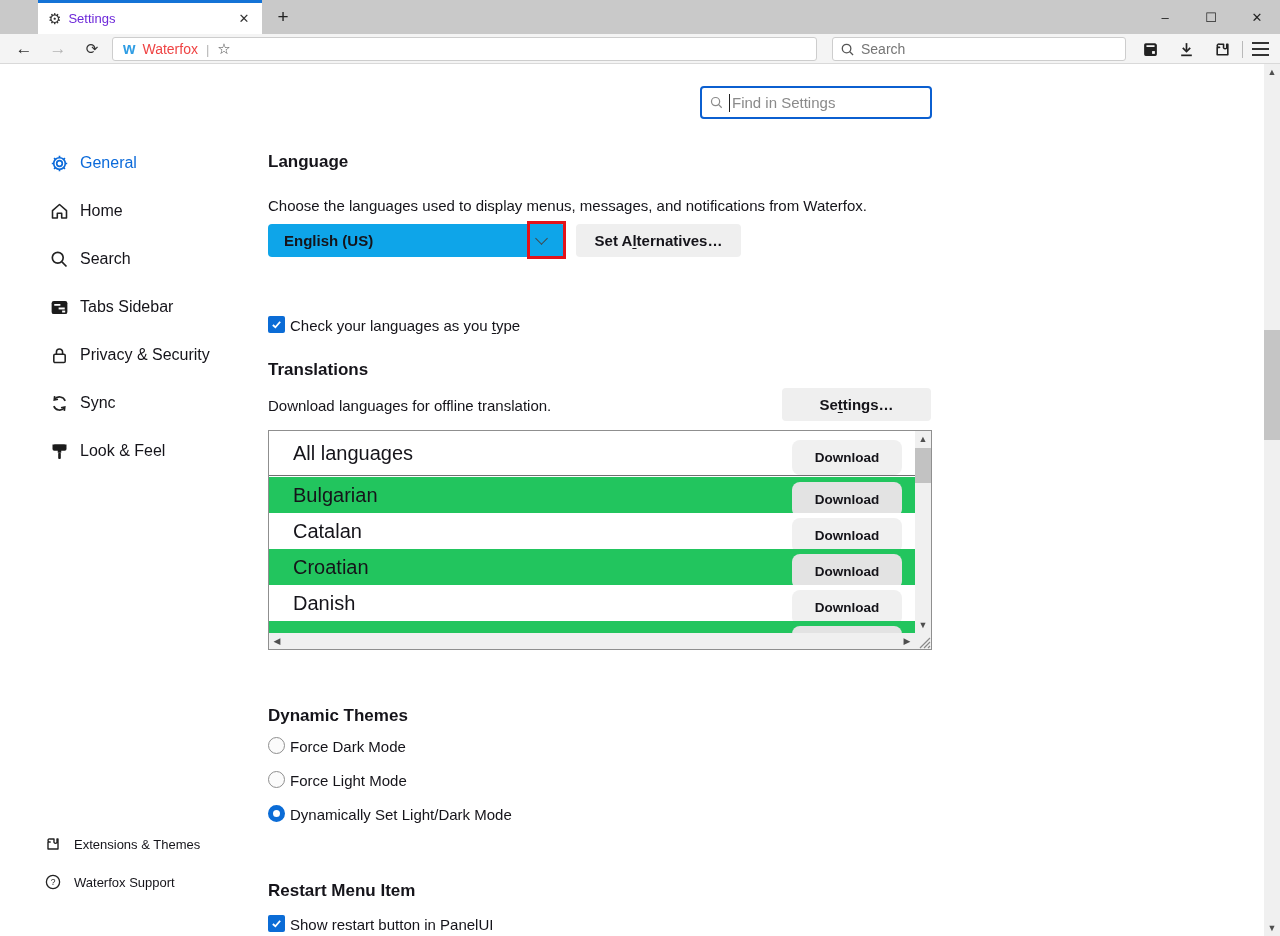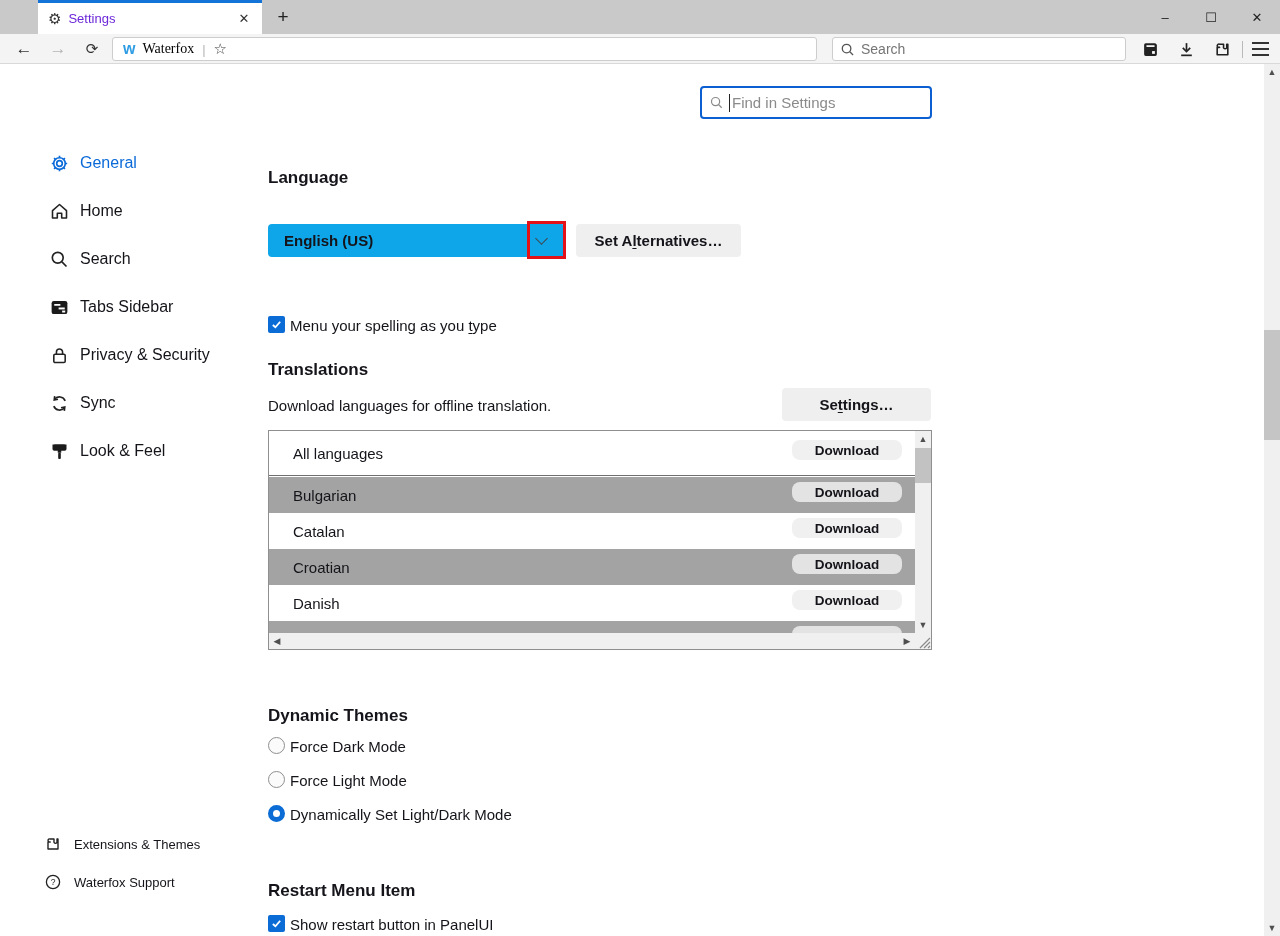--- a/index.html
+++ b/index.html
@@ -20,21 +20,21 @@
   .win-btn { width:46px; height:34px; display:flex; align-items:center; justify-content:center; font-size:13px; color:#222; }
 
   
   #navbar { position:absolute; left:0; top:34px; width:1280px; height:30px; background:#f4f4f4; border-bottom:1px solid #d9d9d9; }
   .nav-icon { position:absolute; top:3px; width:24px; height:24px; display:flex; align-items:center; justify-content:center;
               font-size:17px; color:#333; }
   .nav-icon.disabled { color:#b3b3b3; }
   .urlbar { position:absolute; left:112px; top:3px; width:705px; height:24px; background:#fff; border:1px solid #cdcdcd;
             border-radius:3px; display:flex; align-items:center; padding:0 6px 0 10px; }
   .wf-logo { color:#2f9de4; font-weight:bold; font-size:16px; margin-right:7px; line-height:1; }
-  .url-site { font-size:14px; color:#000000;font-family:Liberation Serif, serif; }
+  .url-site { font-size:14px; color:#ef4444; }
   .url-sep { font-size:13px; color:#b5b5b5; margin:0 8px; }
   .url-path { font-size:14px; color:#15141a; flex:1; }
   .star { font-size:15px; color:#444; }
   .searchbar { position:absolute; left:832px; top:3px; width:294px; height:24px; background:#fff; border:1px solid #cdcdcd;
                border-radius:3px; display:flex; align-items:center; padding:0 8px; }
   .searchbar .mag { margin-right:7px; }
   .search-ph { font-size:14px; color:#757575; }
   .tb-right { position:absolute; top:3px; width:24px; height:24px; display:flex; align-items:center; justify-content:center; }
   .tb-sep { position:absolute; left:1242px; top:7px; width:1px; height:17px; background:#b9b9b9; }
   .hamburger { position:absolute; left:1252px; top:8px; width:17px; height:14px; }
@@ -79,24 +79,24 @@
   
   .cbx { position:absolute; width:17px; height:17px; background:#0b6cd6; border-radius:2px;
          display:flex; align-items:center; justify-content:center; }
   .radio { position:absolute; width:17px; height:17px; border-radius:50%; border:1px solid #8f8f8f; background:#fbfbfb; }
   .radio.on { border:5px solid #0b6cd6; background:#fff; }
   .opt-label { position:absolute; left:290px; font-size:15px; color:#15141a; }
 
   
   #listbox { position:absolute; left:268px; top:430px; width:664px; height:220px; border:1px solid #8f8f8f; background:#fff; }
   .t-row { position:absolute; left:0; width:646px; overflow:hidden; }
-  .t-row .lname { position:absolute; left:24px; top:50%; transform:translateY(-50%); font-size:15px; color:#15141a; }
-  .dl-btn { position:absolute; right:13px; width:110px; height:20px; border:none; border-radius:8px; background:#f0f0f0;
+  .t-row .lname { position:absolute; left:24px; top:50%; transform:translateY(-50%); font-size:20px; color:#15141a; }
+  .dl-btn { position:absolute; right:13px; width:110px; height:35px; border:none; border-radius:8px; background:#f0f0f0;
             font-family:"Liberation Sans",sans-serif; font-size:13.5px; font-weight:700; color:#15141a; }
-  .t-row.alt { background:#a3a3a3; }
+  .t-row.alt { background:#22c55e; }
   .t-row.alt .dl-btn { background:#e3e3e3; }
   #vscroll { position:absolute; right:0; top:0; width:16px; height:202px; background:#f0f0f0; }
   #vthumb { position:absolute; left:0; top:17px; width:16px; height:35px; background:#c2c2c2; }
   #hscroll { position:absolute; left:0; bottom:0; width:646px; height:16px; background:#f0f0f0; }
   #corner { position:absolute; right:0; bottom:0; width:16px; height:16px; background:#f0f0f0;
             display:flex; align-items:flex-end; justify-content:flex-end; }
   .mini-arrow { position:absolute; width:16px; height:16px; display:flex; align-items:center; justify-content:center;
                 font-size:9px; color:#4f4f4f; }
 </style>
 </head>
@@ -260,42 +260,43 @@
   <div class="side-foot" style="top:871px">
     <span class="foot-icon">
       <svg width="16" height="16" viewBox="0 0 16 16">
           <circle cx="8" cy="8" r="6.6" fill="none" stroke="#222" stroke-width="1.3"></circle>
           <text x="8" y="11" text-anchor="middle" font-size="8.5" font-family="Liberation Sans, sans-serif" fill="#222">?</text>
         </svg>
     </span>
     <span class="foot-label">Waterfox Support</span>
   </div>
 
-  <div class="h2" style="top:168px">Language</div>
+  <div class="h2" style="top:152px">Language</div>
+  <div class="body-text" style="top:197px">Choose the languages used to display menus, messages, and notifications from Waterfox.</div>
 
   <div id="lang-select">
     <span>English (US)</span>
   </div>
   <span class="chev" id="select-chev"></span>
   <div id="red-box"></div>
 
   <button class="gbtn" style="left:576px; top:224px; width:165px; height:33px">
     <span>Set A</span>
       <span class="ak">l</span>
       <span>ternatives…</span>
   </button>
 
 
   <div class="cbx" style="left:268px; top:316px">
     <svg width="11" height="11" viewBox="0 0 12 12">
         <path d="M2 6.5 L4.8 9 L10 3" fill="none" stroke="#fff" stroke-width="2"></path>
       </svg>
   </div>
   <div class="opt-label" style="top:317px">
-    <span>Menu your spelling as you </span><span class="ak">t</span><span>ype</span>
+    <span>Check your languages as you </span><span class="ak">t</span><span>ype</span>
   </div>
 
   <div class="h2" style="top:360px">Translations</div>
   <div class="body-text" style="top:397px">Download languages for offline translation.</div>
   <button class="gbtn" style="left:782px; top:388px; width:149px; height:33px">
     <span>Se</span>
       <span class="ak">t</span>
       <span>tings…</span>
   </button>
 

